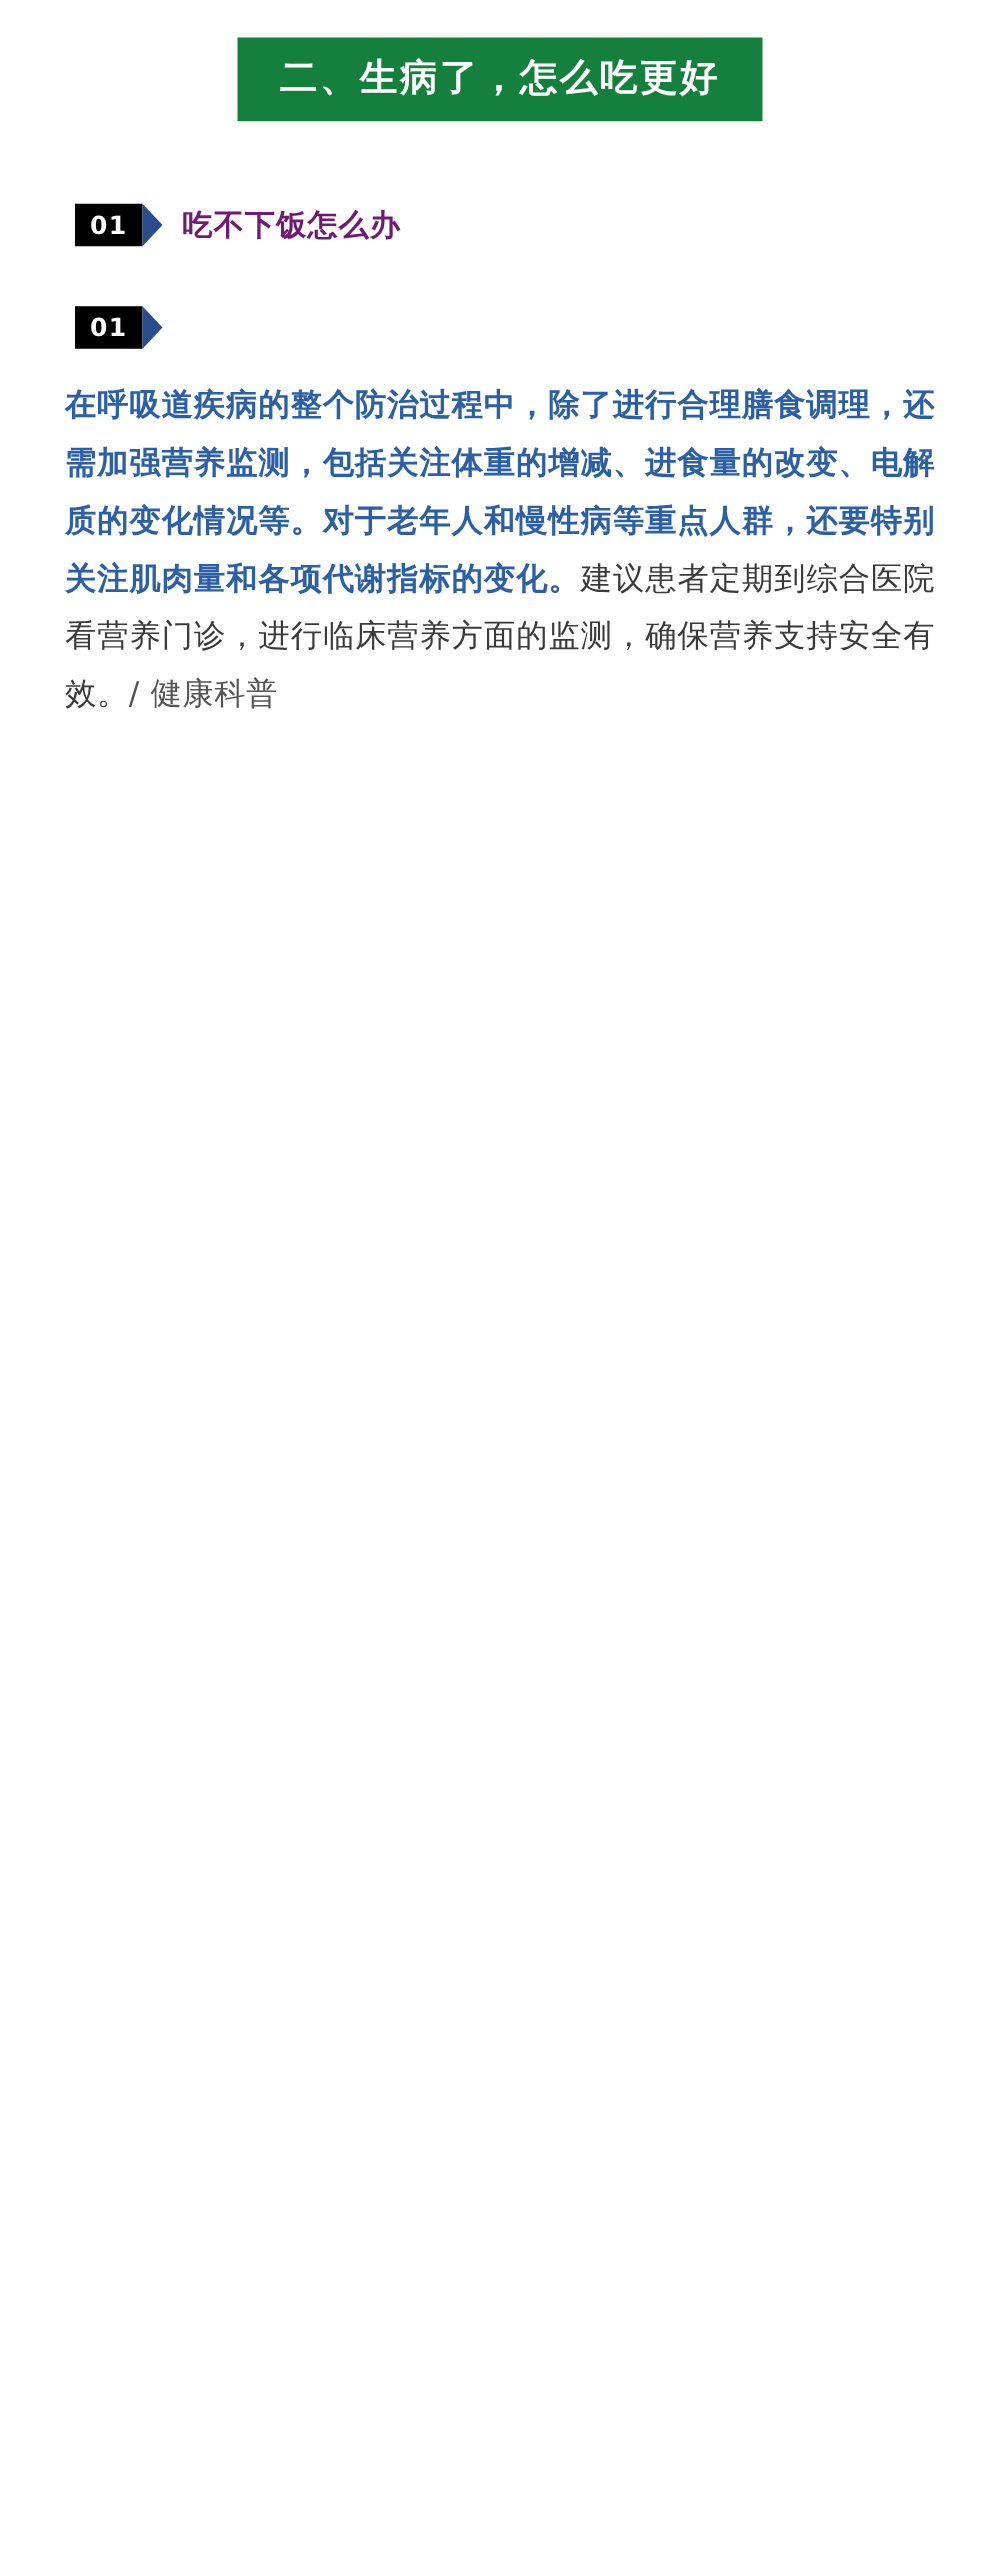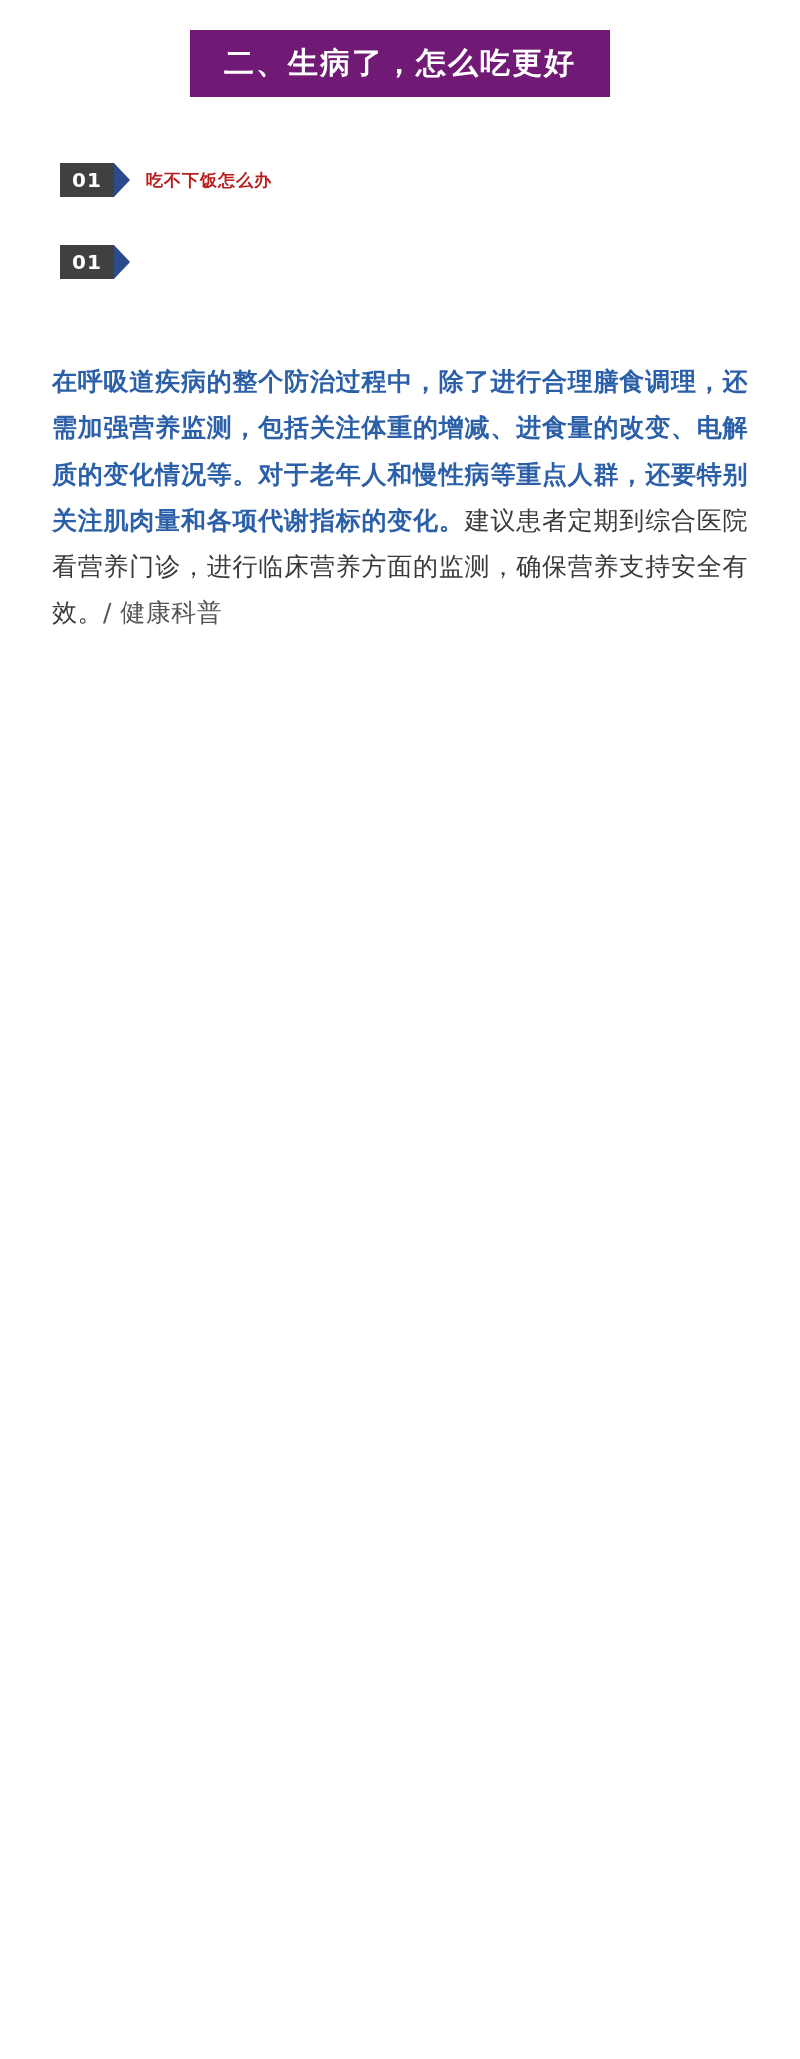--- a/index.html
+++ b/index.html
@@ -20,39 +20,39 @@
     padding: 0;
     box-sizing: border-box;
   }
   
   .header-wrap {
     padding: 30px 0 18px 0;
     display: flex;
     justify-content: center;
   }
   .header-banner {
-    background: #701a75;
+    background: #15803d;
     color: #ffffff;
     font-size: 30px;
     font-weight: bold;
     letter-spacing: 2px;
     padding: 16px 34px 18px 34px;
     line-height: 1.1;
     white-space: nowrap;
     font-family: "DejaVu Sans", "Liberation Sans", sans-serif;
   }
   
   .section-head {
     display: flex;
     align-items: center;
     margin: 48px 0 0 60px;
   }
   .num-chip {
     position: relative;
-    background: #404040;
+    background: #000000;
     color: #ffffff;
     font-size: 20px;
     font-weight: bold;
     letter-spacing: 1px;
     width: 54px;
     height: 34px;
     line-height: 34px;
     text-align: center;
     font-family: "DejaVu Sans", "Liberation Sans", sans-serif;
   }
@@ -62,37 +62,37 @@
     left: 54px;
     top: 0;
     width: 0;
     height: 0;
     border-top: 17px solid transparent;
     border-bottom: 17px solid transparent;
     border-left: 16px solid #2b4c8c;
   }
   .section-title {
     margin-left: 32px;
-    font-size: 17px;
+    font-size: 24px;
     font-weight: bold;
-    color: #b91c1c;
+    color: #701a75;
     font-family: "DejaVu Sans", "Liberation Sans", sans-serif;
     letter-spacing: 1px;
   }
   
   .para {
     margin: 36px 52px 0 52px;
     font-size: 25px;
     line-height: 1.85;
     color: #3a3a3a;
     text-align: justify;
     font-family: "DejaVu Sans", "Liberation Sans", sans-serif;
     letter-spacing: 0.5px;
   }
-  .para.gap-lg { margin-top: 80px; }
+  .para.gap-lg { margin-top: 22px; }
   .blue {
     color: #2b5fa8;
   }
   .blue-bold {
     color: #2b5fa8;
     font-weight: bold;
   }
   .all-blue-bold {
     color: #2b5fa8;
     font-weight: bold;

